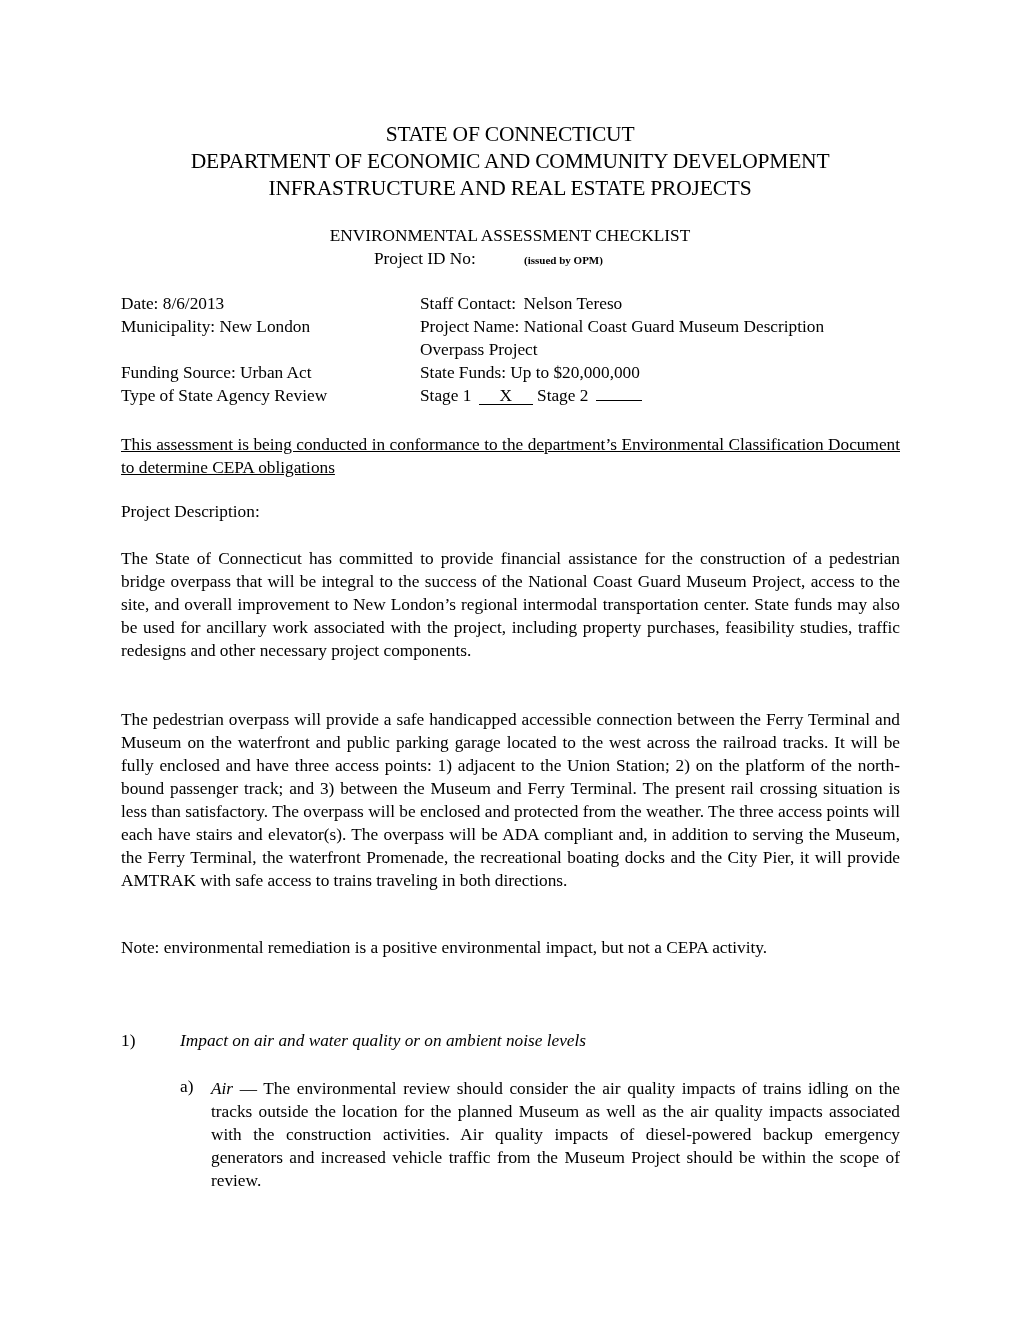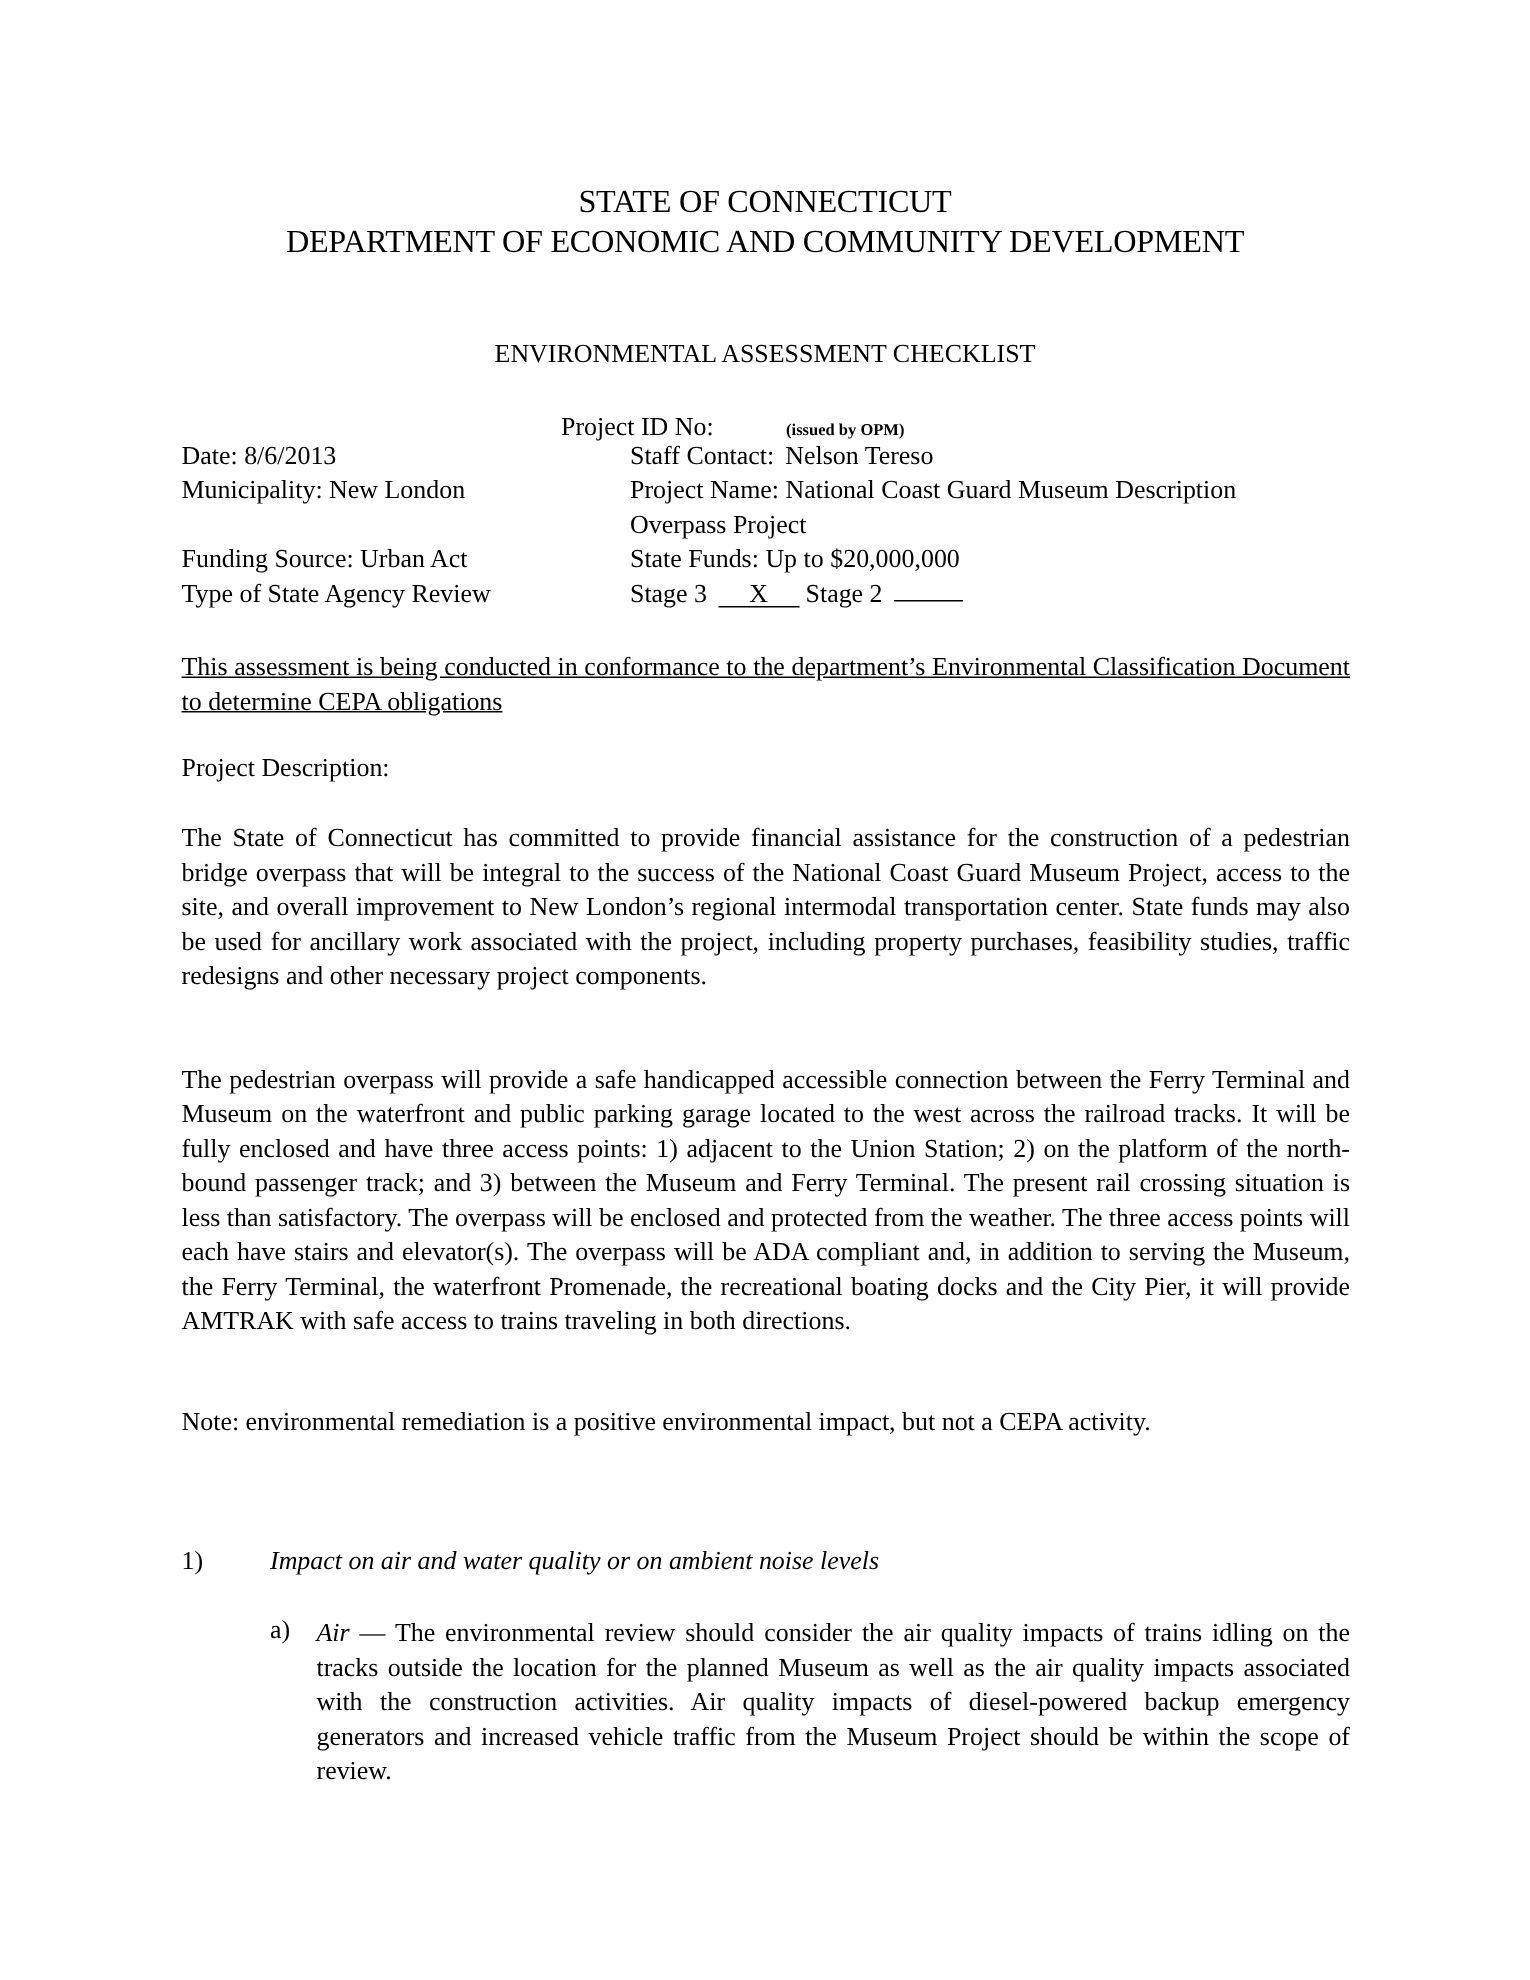--- a/index.html
+++ b/index.html
@@ -17,23 +17,24 @@
     .justify.last-line-left { text-align-last: left; }
     .blank { display: inline-block; border-bottom: 1.5px solid #000; text-align: center; line-height: 17px; }
   </style>
 </head>
 <body>
 
 <div class="page">
 
   <div class="abs hdr" style="top:149px;">DEPARTMENT OF ECONOMIC AND COMMUNITY DEVELOPMENT</div>
   <div class="abs hdr" style="top:122px;">STATE OF CONNECTICUT</div>
+  <div class="abs hdr" style="top:176px;">INFRASTRUCTURE AND REAL ESTATE PROJECTS</div>
 
   <div class="abs center b" style="top:226px;">ENVIRONMENTAL ASSESSMENT CHECKLIST</div>
-  <div class="abs" style="top:249px; left:374px;margin-top:26px;">
+  <div class="abs" style="top:249px; left:374px;">
     <span class="b">Project ID No:</span>
     <span class="small" style="margin-left:44px;">(issued by OPM)</span>
   </div>
 
   <div class="abs" style="top:294px; left:121px;">
     <span class="b">Date:</span>
     <span>8/6/2013</span>
   </div>
   <div class="abs" style="top:317px; left:121px;">
     <span class="b">Municipality:</span>
@@ -52,21 +53,21 @@
   <div class="abs" style="top:317px; left:420px;">
     <span class="b">Project Name:</span>
     <span>National Coast Guard Museum Description</span>
   </div>
   <div class="abs" style="top:340px; left:420px;">Overpass Project</div>
   <div class="abs" style="top:363px; left:420px;">
     <span class="b">State Funds:</span>
     <span>Up to $20,000,000</span>
   </div>
   <div class="abs b" style="top:386px; left:420px;">
-    <span>Stage 3</span>
+    <span>Stage 1</span>
     <span class="blank" style="width:54px; margin-left:3px;">X</span>
     <span style="">Stage 2</span>
     <span class="blank" style="width:46px; margin-left:3px;"></span>
   </div>
 
   <div class="justify b u last-line-left" style="top:433px;">This assessment is being conducted in conformance to the department’s Environmental Classification Document to determine CEPA obligations</div>
 
   <div class="abs b" style="top:502px; left:121px;">Project Description:</div>
   <div class="justify last-line-left" style="top:547px;">The State of Connecticut has committed to provide financial assistance for the construction of a pedestrian bridge overpass that will be integral to the success of the National Coast Guard Museum Project, access to the site, and overall improvement to New London’s regional intermodal transportation center.  State funds may also be used for ancillary work associated with the project, including property purchases, feasibility studies, traffic redesigns and other necessary project components.</div>
   <div class="justify last-line-left" style="top:708px;">The pedestrian overpass will provide a safe handicapped accessible connection between the Ferry Terminal and Museum on the waterfront and public parking garage located to the west across the railroad tracks.  It will be fully enclosed and have three access points:  1) adjacent to the Union Station; 2) on the platform of the north-bound passenger track; and 3) between the Museum and Ferry Terminal.  The present rail crossing situation is less than satisfactory.  The overpass will be enclosed and protected from the weather.  The three access points will each have stairs and elevator(s).  The overpass will be ADA compliant and, in addition to serving the Museum, the Ferry Terminal, the waterfront Promenade, the recreational boating docks and the City Pier, it will provide AMTRAK with safe access to trains traveling in both directions.</div>

